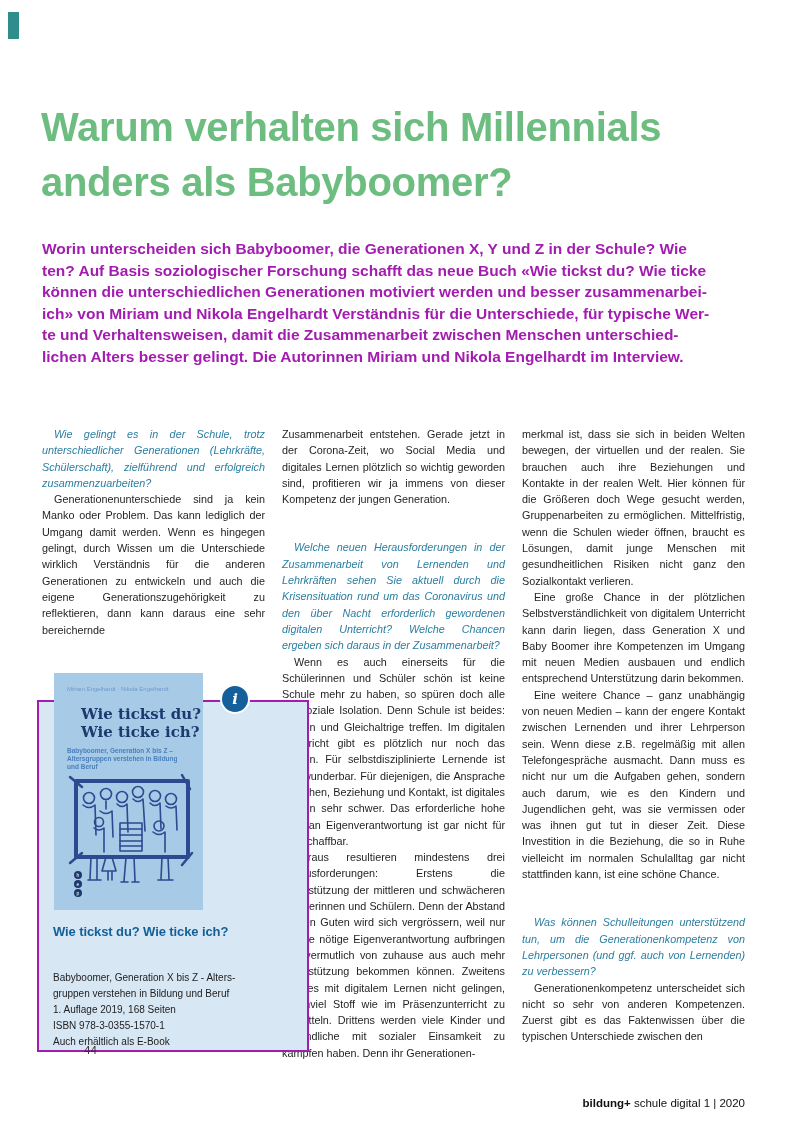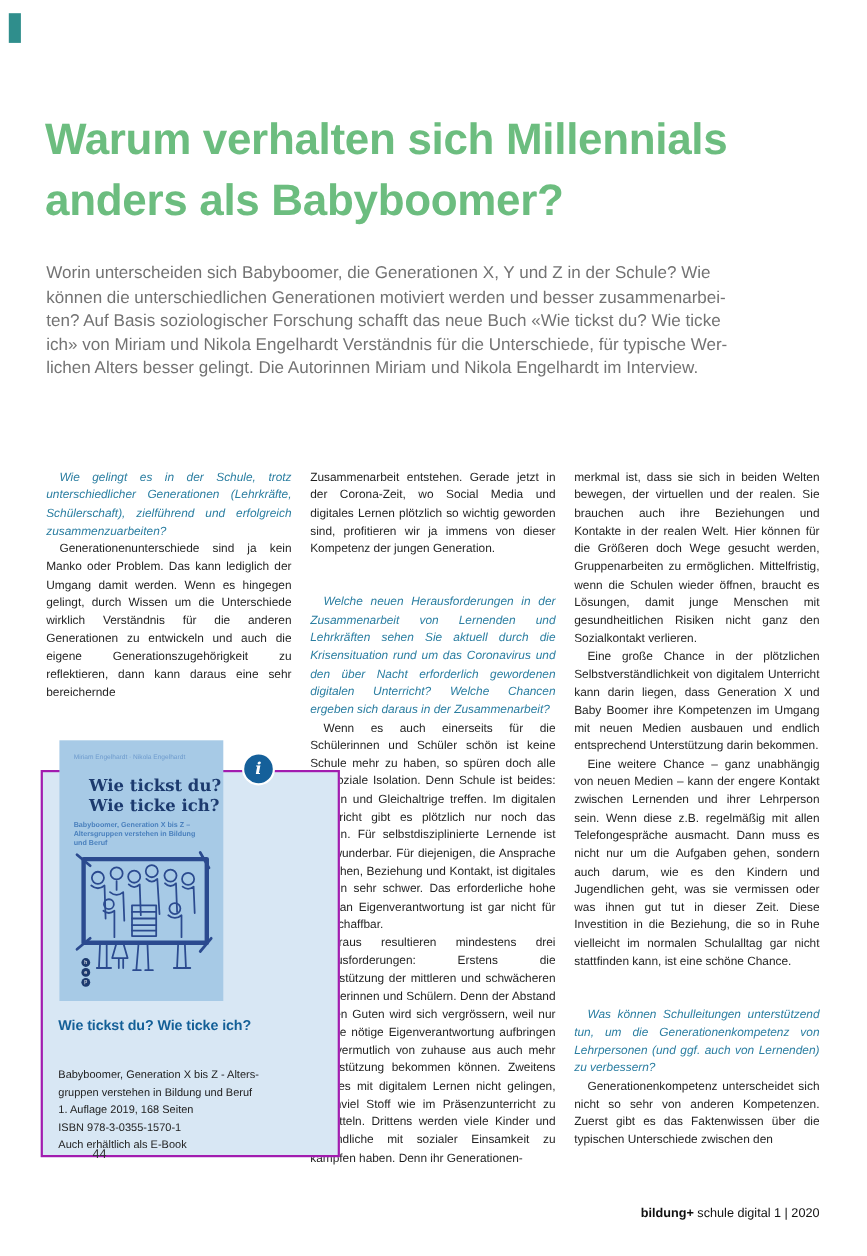--- a/index.html
+++ b/index.html
@@ -7,21 +7,21 @@
     position:relative; width:788px; height:1142px; background:#ffffff;
     font-family:"Liberation Sans", sans-serif; overflow:hidden;
   }
   .corner-mark { position:absolute; left:8px; top:12px; width:11px; height:27px; background:#2F8E8C; }
 
   .title { position:absolute; left:41px; top:100px; margin:0; font-size:40px; line-height:55px;
            font-weight:bold; color:#6CBD7F; letter-spacing:-0.3px; }
   .title-line { white-space:nowrap; }
 
   .intro { position:absolute; left:42px; top:238px; font-size:15.5px; line-height:21.6px;
-           font-weight:normal; color:#737373; }
+           font-weight:bold; color:#a21caf; }
   .intro-line { white-space:nowrap; }
 
   .columns { position:absolute; left:42px; top:426px; width:703px; display:flex; gap:17px; }
   .col { width:223px; }
   .col p { margin:0; font-size:10.8px; line-height:16.3px; text-align:justify; color:#1f1f1f;
            hyphens:auto; -webkit-hyphens:auto; }
   .col p.indent { text-indent:12px; }
   .col p.question { color:#2B7EA1; font-style:italic; text-indent:12px; }
   .col p.gap { margin-top:32px; }
 
@@ -61,23 +61,24 @@
 
   <div class="corner-mark"></div>
 
   <h1 class="title">
     <div class="title-line">Warum verhalten sich Millennials</div>
     <div class="title-line">anders als Babyboomer?</div>
   </h1>
 
   <div class="intro">
     <div class="intro-line">Worin unterscheiden sich Babyboomer, die Generationen X, Y und Z in der Schule? Wie</div>
+    <div class="intro-line">ten? Auf Basis soziologischer Forschung schafft das neue Buch «Wie tickst du? Wie ticke</div>
     <div class="intro-line">können die unterschiedlichen Generationen motiviert werden und besser zusammenarbei-</div>
-    <div class="intro-line">ten? Auf Basis soziologischer Forschung schafft das neue Buch «Wie tickst du? Wie ticke</div>
     <div class="intro-line">ich» von Miriam und Nikola Engelhardt Verständnis für die Unterschiede, für typische Wer-</div>
+    <div class="intro-line">te und Verhaltensweisen, damit die Zusammenarbeit zwischen Menschen unterschied-</div>
     <div class="intro-line">lichen Alters besser gelingt. Die Autorinnen Miriam und Nikola Engelhardt im Interview.</div>
   </div>
 
   <div class="columns">
     <div class="col">
       <p class="question">Wie gelingt es in der Schule, trotz unterschiedlicher Generationen (Lehrkräfte, Schülerschaft), zielführend und erfolgreich zusammenzuarbeiten?</p>
       <p class="indent">Generationenunterschiede sind ja kein Manko oder Problem. Das kann lediglich der Umgang damit werden. Wenn es hingegen gelingt, durch Wissen um die Unterschiede wirklich Verständnis für die anderen Generationen zu entwickeln und auch die eigene Generationszugehörigkeit zu reflektieren, dann kann daraus eine sehr bereichernde</p>
     </div>
     <div class="col">
       <p>Zusammenarbeit entstehen. Gerade jetzt in der Corona-Zeit, wo Social Media und digitales Lernen plötzlich so wichtig geworden sind, profitieren wir ja immens von dieser Kompetenz der jungen Generation.</p>

